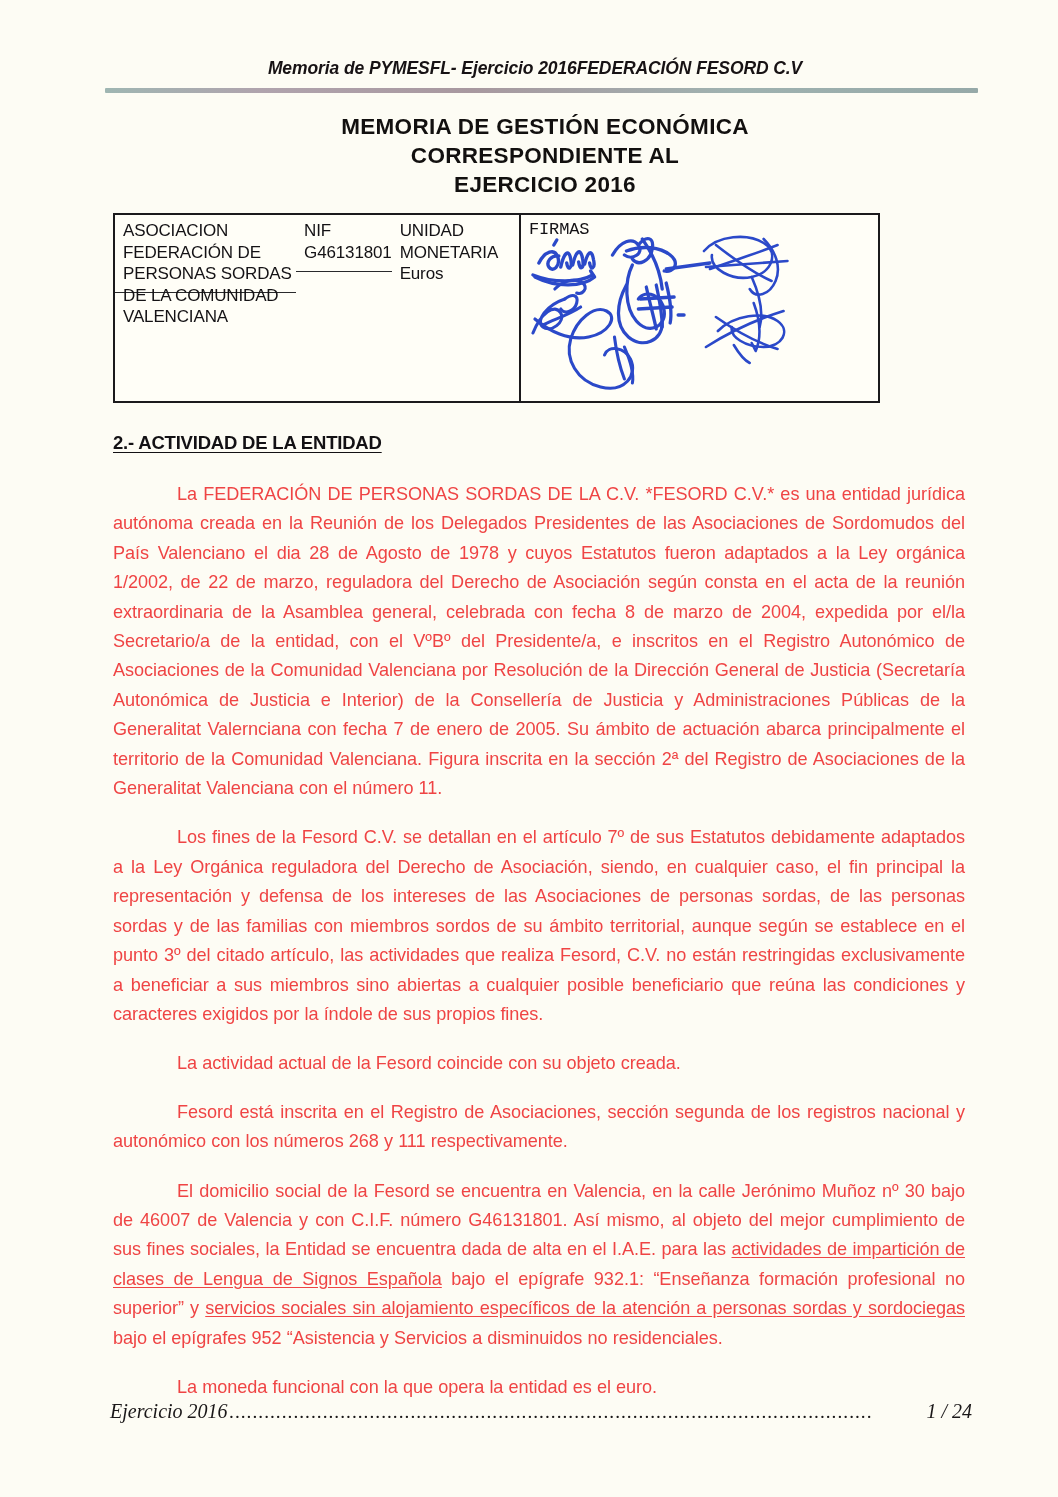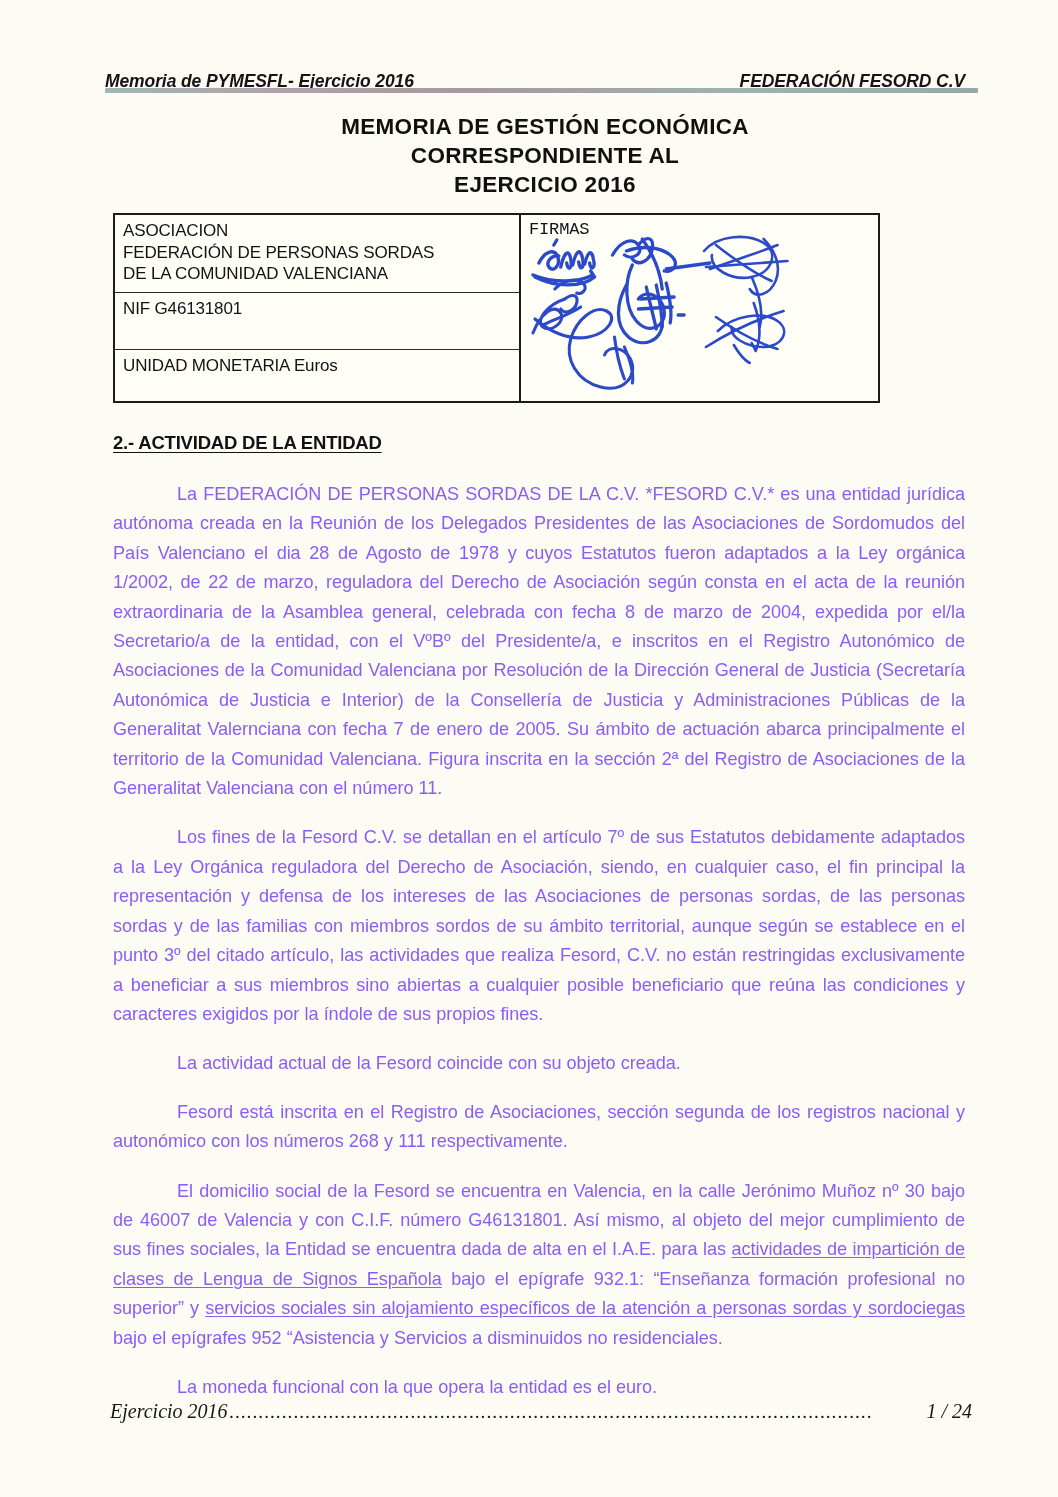--- a/index.html
+++ b/index.html
@@ -17,24 +17,24 @@
     height: 1497px;
     background: #fdfcf4;
     overflow: hidden;
     box-sizing: border-box;
   }
 
   
   .doc-header {
     position: absolute;
     left: 105px;
-    top: 71px;
+    top: 58px;
     width: 872px;
     display: flex;
-    justify-content: space-between;
+    justify-content: center;
     align-items: baseline;
   }
   .doc-header .hdr-left,
   .doc-header .hdr-right {
     font-family: "Liberation Sans", sans-serif;
     font-style: italic;
     font-weight: bold;
     font-size: 17.5px;
     letter-spacing: -0.1px;
     color: #171214;
@@ -81,21 +81,21 @@
     border: 2px solid #1b1a1c;
     box-sizing: border-box;
     display: flex;
     background: #fffef7;
   }
   .id-left {
     width: 406px;
     border-right: 2px solid #1b1a1c;
     box-sizing: border-box;
     display: flex;
-    flex-direction: column;
+    flex-direction: row;
   }
   .id-right {
     flex: 1;
     position: relative;
     box-sizing: border-box;
     overflow: hidden;
   }
   .id-cell {
     box-sizing: border-box;
     padding: 5px 0 3px 8px;
@@ -140,21 +140,21 @@
   .body-col {
     position: absolute;
     left: 113px;
     top: 480px;
     width: 852px;
   }
   .para {
     font-family: "Liberation Sans", sans-serif;
     font-size: 18.1px;
     line-height: 29.4px;
-    color: #8b5cf6;
+    color: #ef4444;
     text-align: justify;
     text-indent: 64px;
     margin: 0 0 20px 0;
     letter-spacing: -0.05px;
     word-spacing: 0.2px;
     -webkit-hyphens: none;
     hyphens: none;
   }
   .para.tight { margin-bottom: 19px; }
   .para u { text-decoration: underline; text-underline-offset: 2px; }

